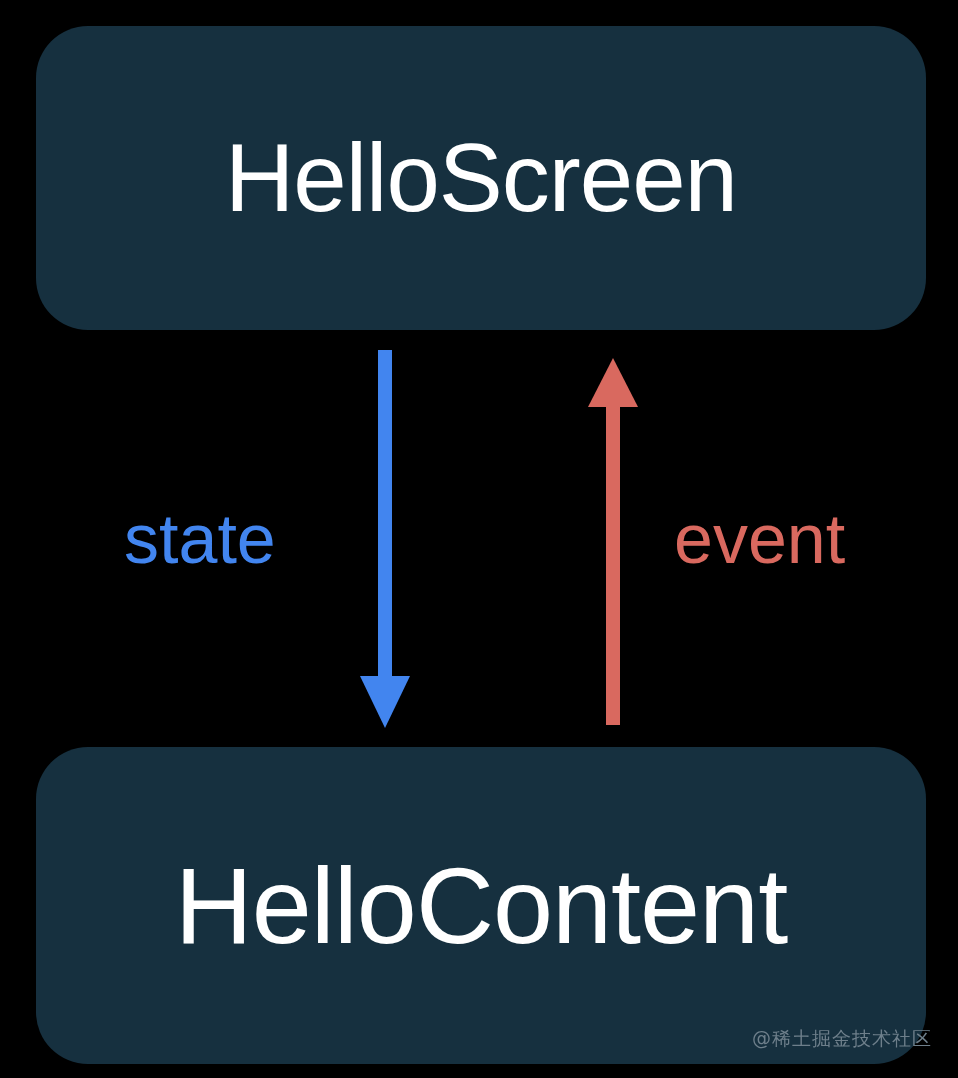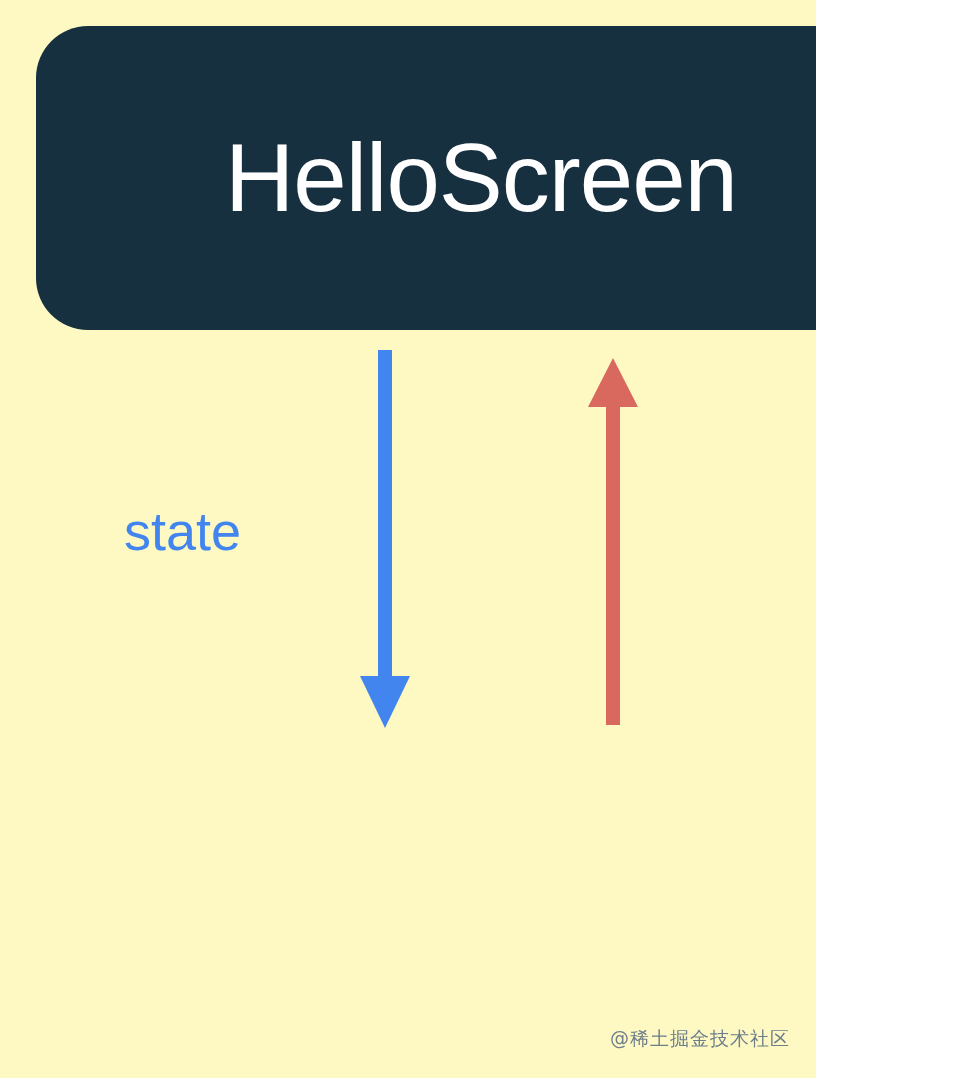--- a/index.html
+++ b/index.html
@@ -6,23 +6,23 @@
   html, body {
     margin: 0;
     padding: 0;
     background: #ffffff;
   }
   body {
     font-family: "Liberation Sans", sans-serif;
   }
   #canvas {
     position: relative;
-    width: 816px;
+    width: 958px;
     height: 1078px;
-    background: #fef9c3;
+    background: #000000;
     overflow: hidden;
   }
 
   
   .node {
     position: absolute;
     box-sizing: border-box;
     background: #16303f;
     border-radius: 52px;
     display: flex;
@@ -74,21 +74,21 @@
     top: 350px;
     width: 60px;
     height: 385px;
   }
 
   
   .edge-label {
     position: absolute;
     font-family: "Liberation Sans", sans-serif;
     font-weight: 400;
-    font-size: 54px;
+    font-size: 70px;
     line-height: 1;
     white-space: nowrap;
   }
   #label-state {
     left: 124px;
     top: 504px;
     color: #4285ef;
   }
   #label-event {
     left: 674px;
@@ -127,17 +127,21 @@
 
   <svg class="arrow-svg" id="arrow-event-svg" viewBox="0 0 60 385">
     <g>
       <rect x="23" y="52" width="14" height="323" fill="#d9695f"></rect>
       <polygon points="5,57 55,57 30,8" fill="#d9695f"></polygon>
     </g>
   </svg>
 
   <div class="edge-label" id="label-state">state</div>
 
+  <div class="edge-label" id="label-event">event</div>
 
+  <div class="node" id="node-content">
+    <span class="node-label">HelloContent</span>
+  </div>
 
   <div id="watermark">@稀土掘金技术社区</div>
 
 </div>
 
 </body></html>

